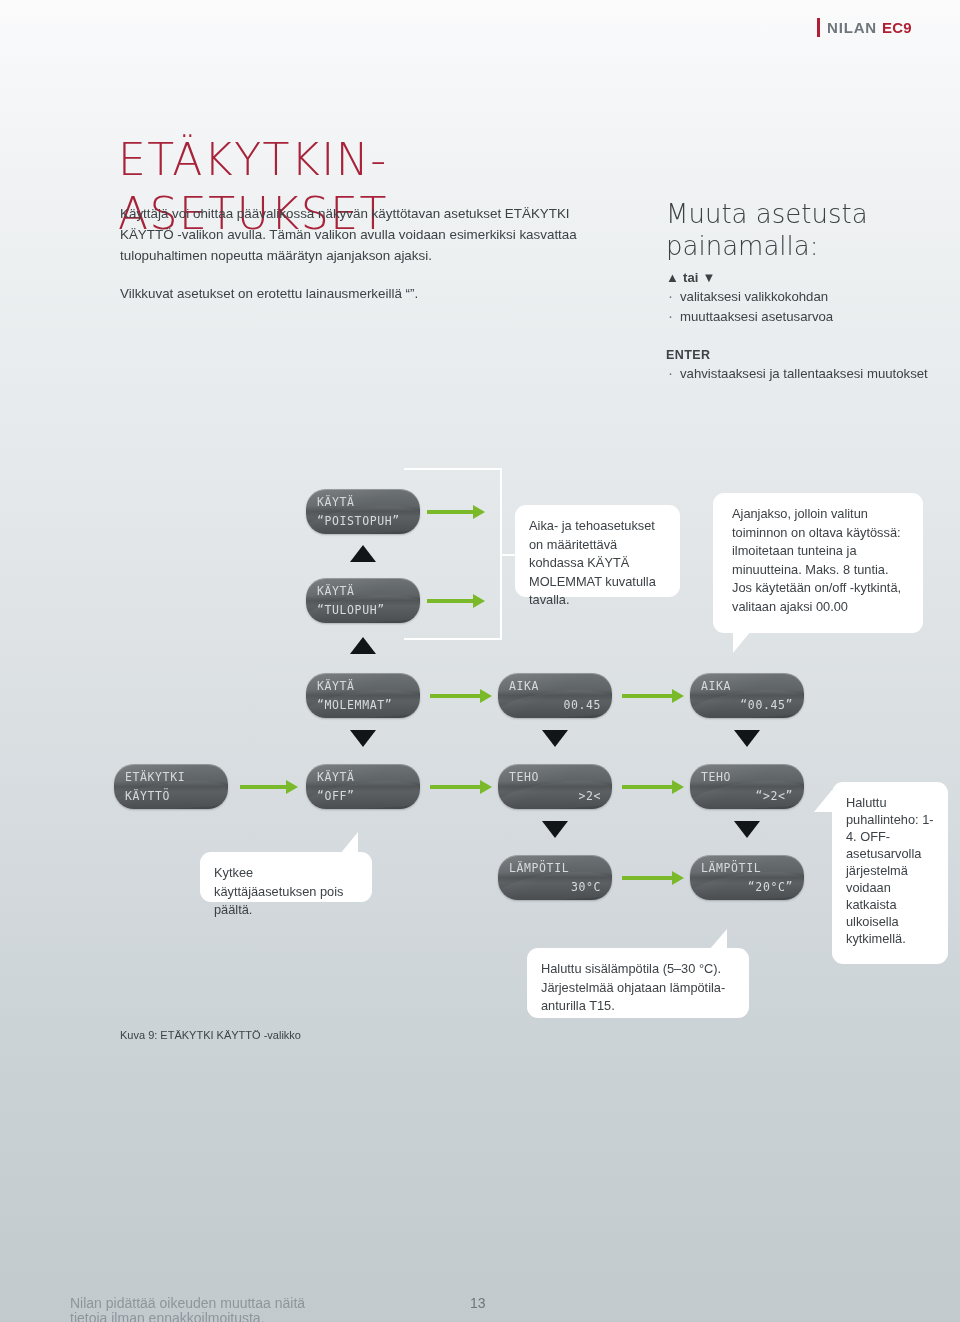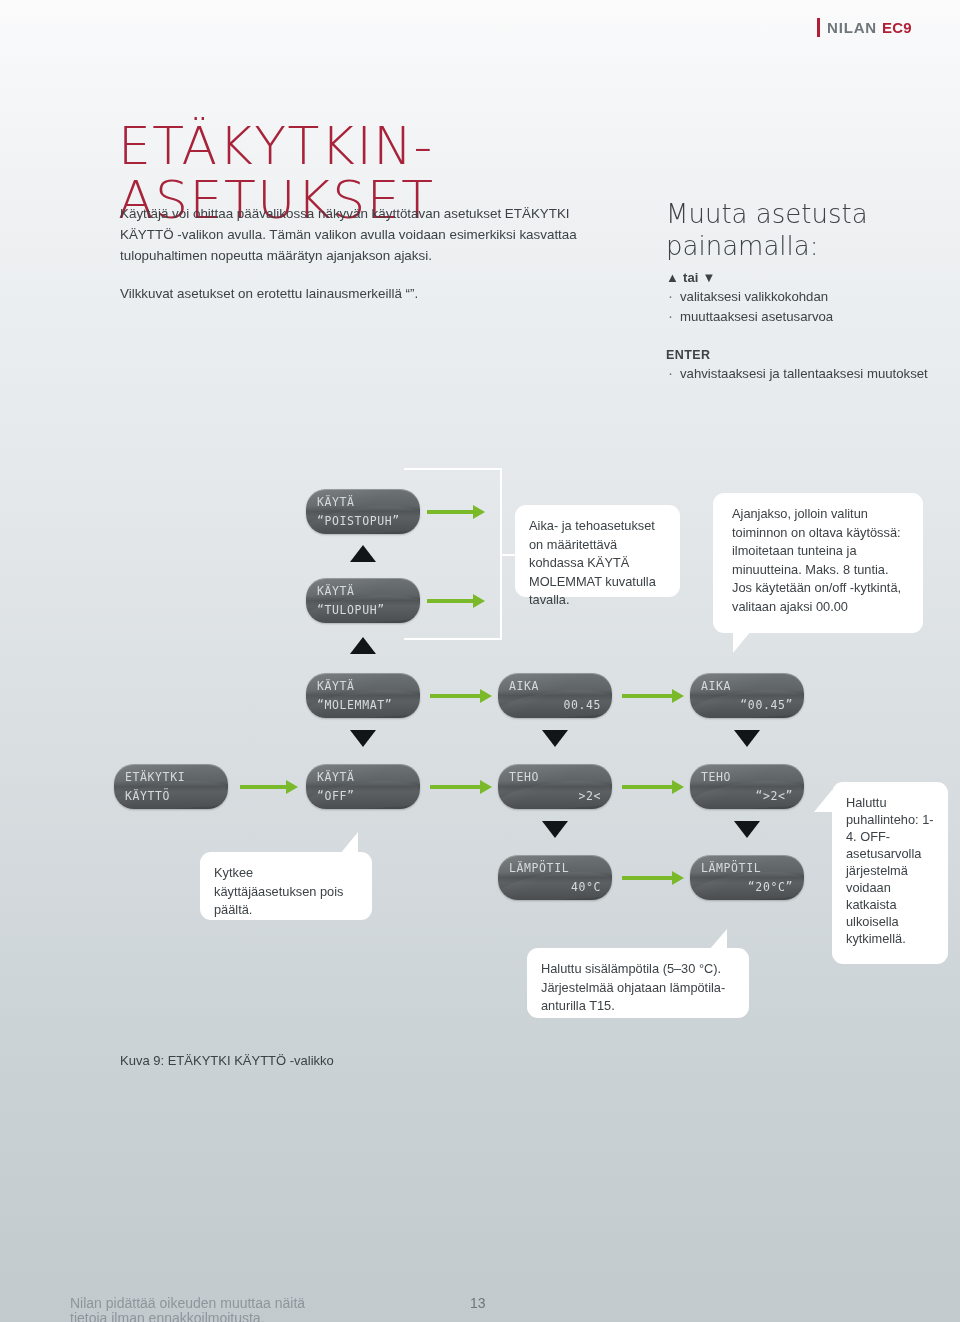--- a/index.html
+++ b/index.html
@@ -12,23 +12,23 @@
 
   
   #header-bar{position:absolute;left:0;top:0;width:960px;height:8px;}
   #logo{position:absolute;right:48px;top:18px;display:flex;align-items:center;
         font-size:15px;letter-spacing:.4px;}
   #logo .bar{width:3px;height:19px;background:#b01f35;margin-right:7px;}
   #logo .nilan{color:#6e767c;font-weight:700;letter-spacing:.8px;}
   #logo .ec9{color:#b01f35;font-weight:bold;margin-left:5px;letter-spacing:.3px;}
 
   
-  #page-title{position:absolute;left:118px;top:84px;width:520px;
+  #page-title{position:absolute;left:118px;top:104px;width:520px;
       font-family:"DejaVu Sans",sans-serif;font-weight:100;
-      font-size:52px;line-height:54px;color:#a8233a;letter-spacing:1.5px;}
+      font-size:44px;line-height:54px;color:#a8233a;letter-spacing:1.5px;}
   #page-title .l2{display:block;}
 
   
   #intro-left{position:absolute;left:120px;top:203px;width:480px;
       font-size:13.4px;line-height:21px;color:#3c4246;}
   #intro-left p{margin:0 0 17px 0;}
 
   #intro-right{position:absolute;left:666px;top:198px;width:280px;}
   #intro-right h2{margin:0;font-weight:300;font-size:26px;line-height:32px;
       color:#3c4246;font-family:"DejaVu Sans",sans-serif;}
@@ -68,21 +68,21 @@
   .tri.down{border-top:17px solid #121518;}
 
   .bracket{position:absolute;border:2px solid #ffffff;border-left:none;background:none;}
   .bracket .stub{position:absolute;right:-22px;top:50%;width:22px;height:2px;background:#fff;}
 
   .callout{position:absolute;background:#fff;border-radius:11px;
      font-size:12.8px;line-height:18.5px;color:#3c4246;padding:12px 14px;
      box-sizing:border-box;}
   .callout .tail{position:absolute;width:0;height:0;}
 
-  #figure-caption{position:absolute;left:120px;top:1029px;font-size:13px;color:#3c4246;margin-top:24px;}
+  #figure-caption{position:absolute;left:120px;top:1029px;font-size:11px;color:#3c4246;}
 
   
   #footer-note{position:absolute;left:70px;top:1296px;width:330px;
       font-size:14px;line-height:15px;color:#8d969b;}
   #page-number{position:absolute;left:470px;top:1295px;font-size:14px;color:#6e767c;}
 </style>
 </head>
 <body>
 
 <div id="header-bar"></div>
@@ -211,28 +211,28 @@
   </div>
 
   <div class="lcd" style="left:690px;top:764px;">
     <span class="t">TEHO</span>
     <span class="b right">“&gt;2&lt;”</span>
   </div>
 
   <div class="tri down" style="left:542px;top:821px;"></div>
   <div class="tri down" style="left:734px;top:821px;"></div>
 
-  <div class="callout" style="left:200px;top:852px;width:172px;height:68px;">
+  <div class="callout" style="left:200px;top:852px;width:172px;height:50px;">
     <span>Kytkee käyttäjäasetuksen pois päältä.</span>
     <span class="tail" style="right:14px;top:-20px;border-right:18px solid #fff;border-top:22px solid transparent;"></span>
   </div>
 
   <div class="lcd" style="left:498px;top:855px;">
     <span class="t">LÄMPÖTIL</span>
-    <span class="b right">40°C</span>
+    <span class="b right">30°C</span>
   </div>
   <div class="garrow" style="left:622px;top:871px;width:64px;">
     <div class="shaft" style="width:52px;"></div>
       <div class="head" style="left:50px;"></div>
   </div>
 
   <div class="lcd" style="left:690px;top:855px;">
     <span class="t">LÄMPÖTIL</span>
     <span class="b right">“20°C”</span>
   </div>

